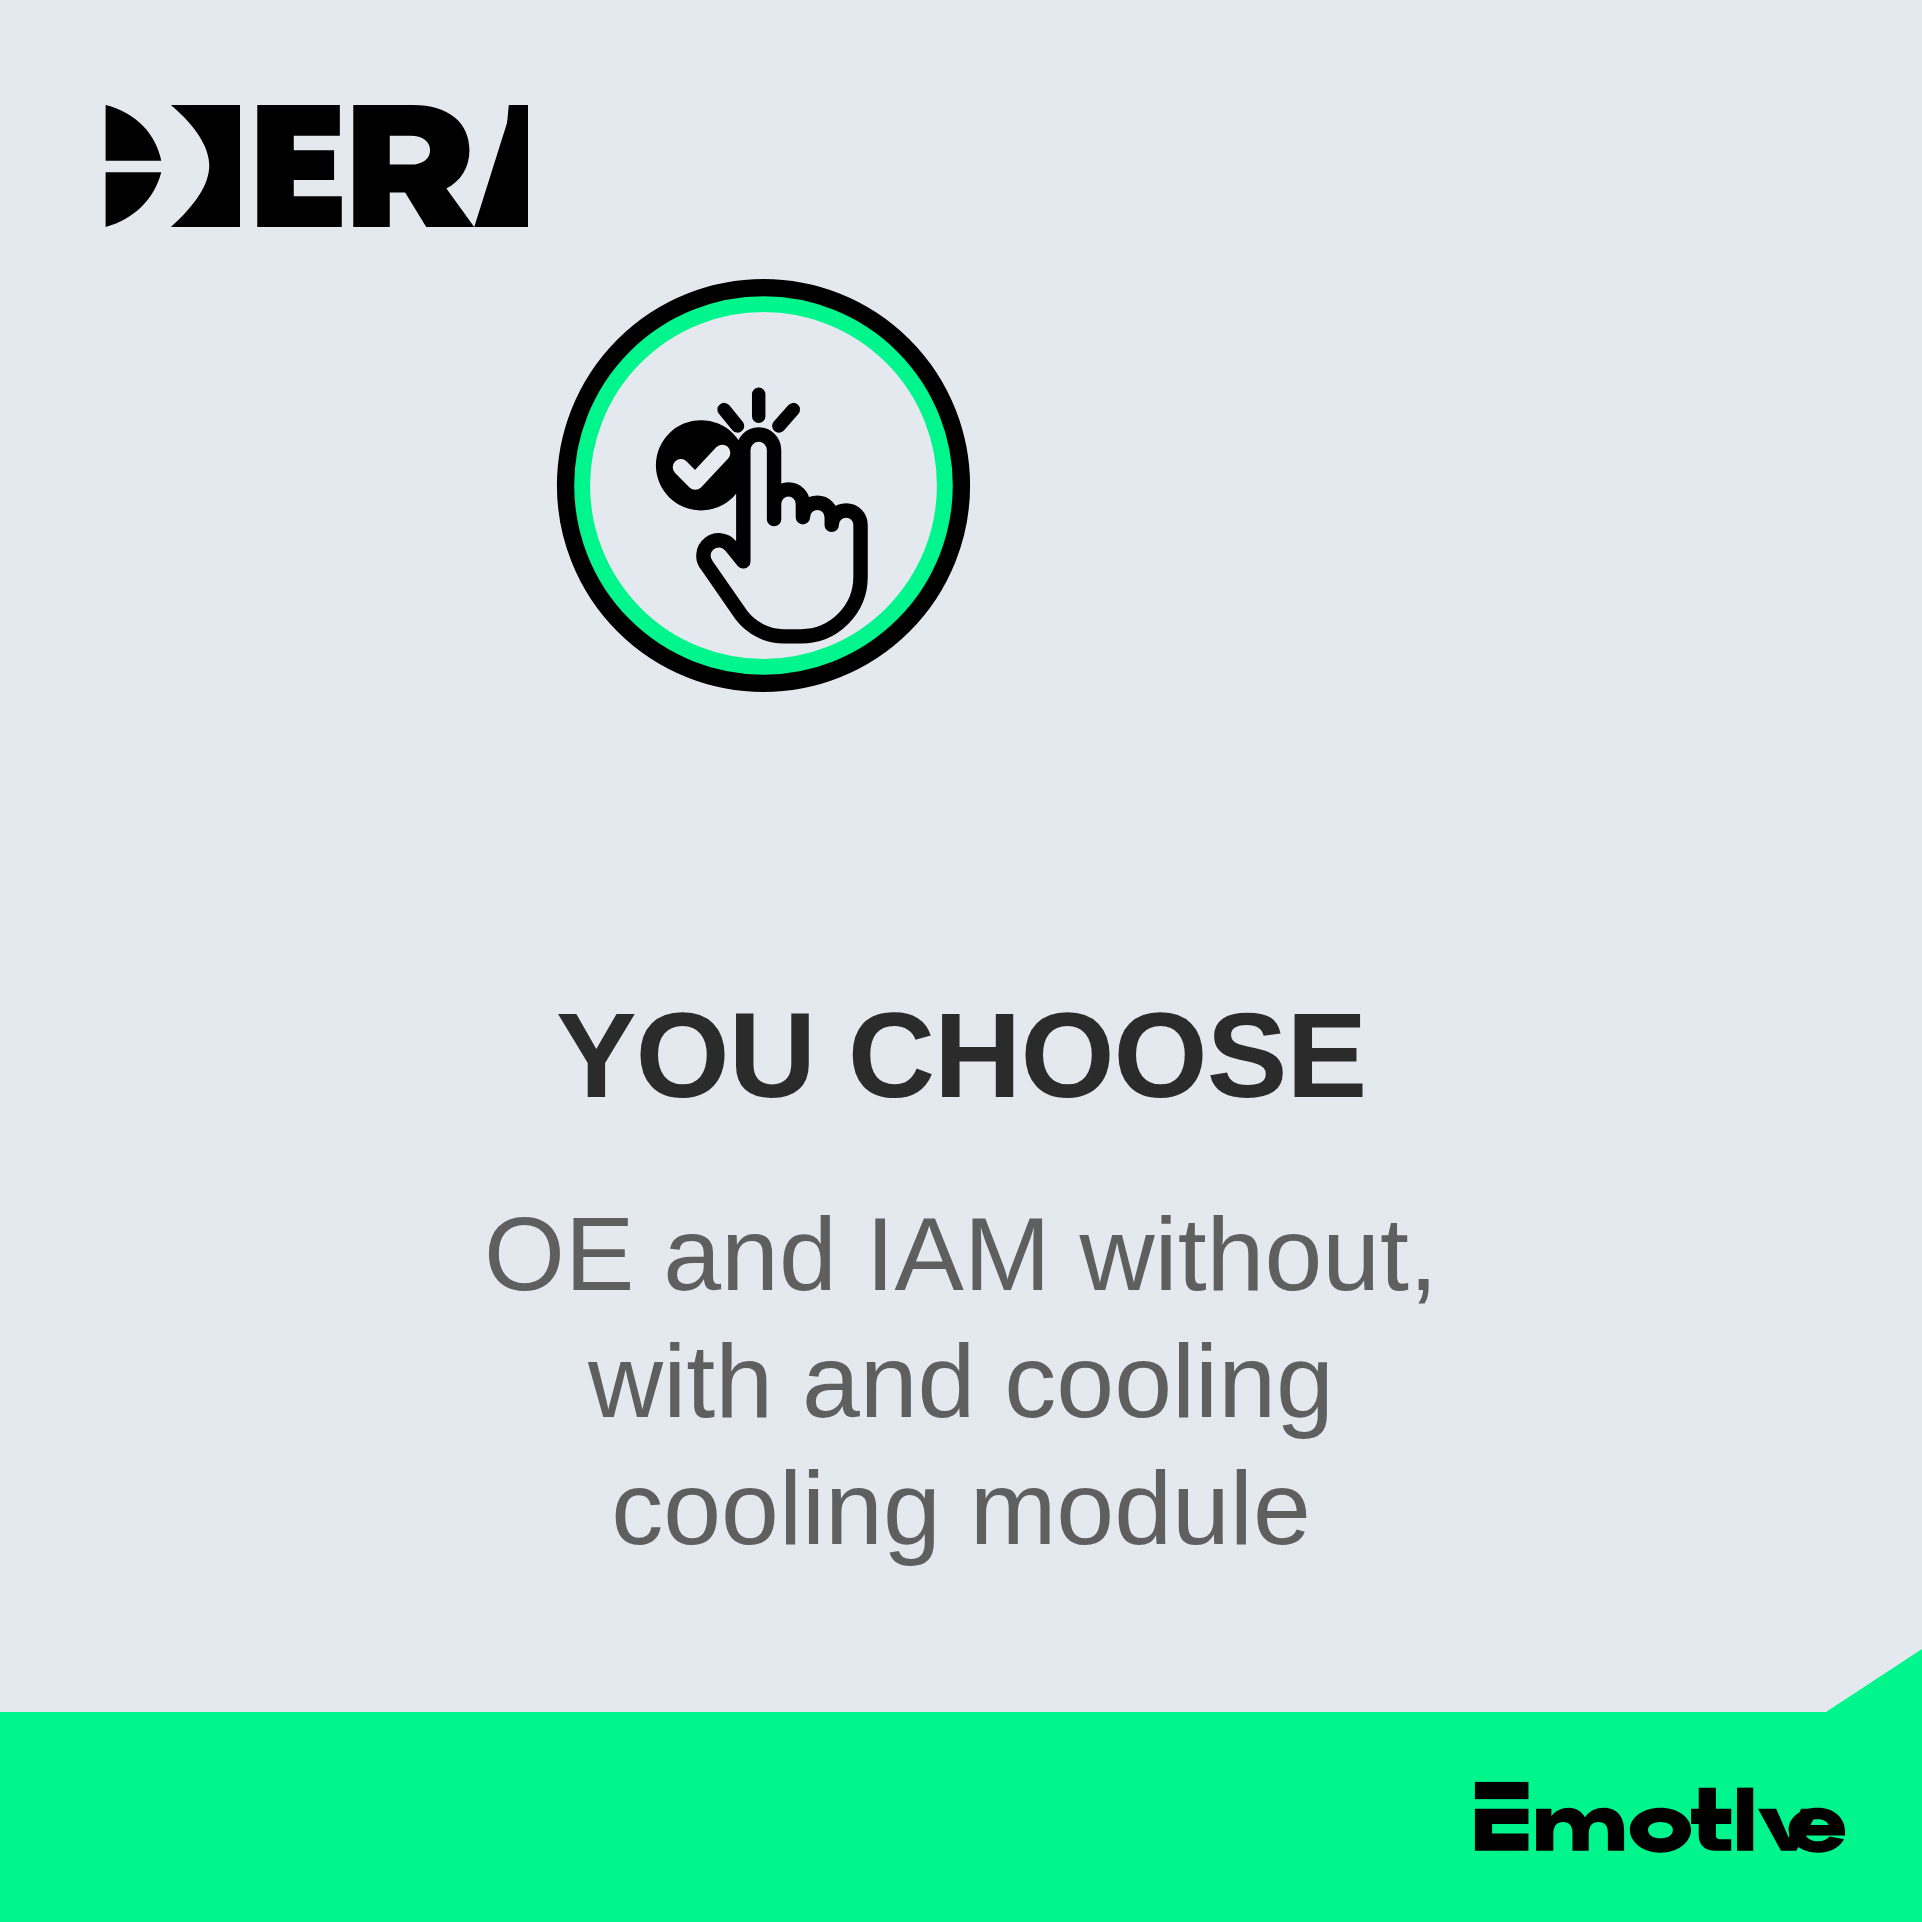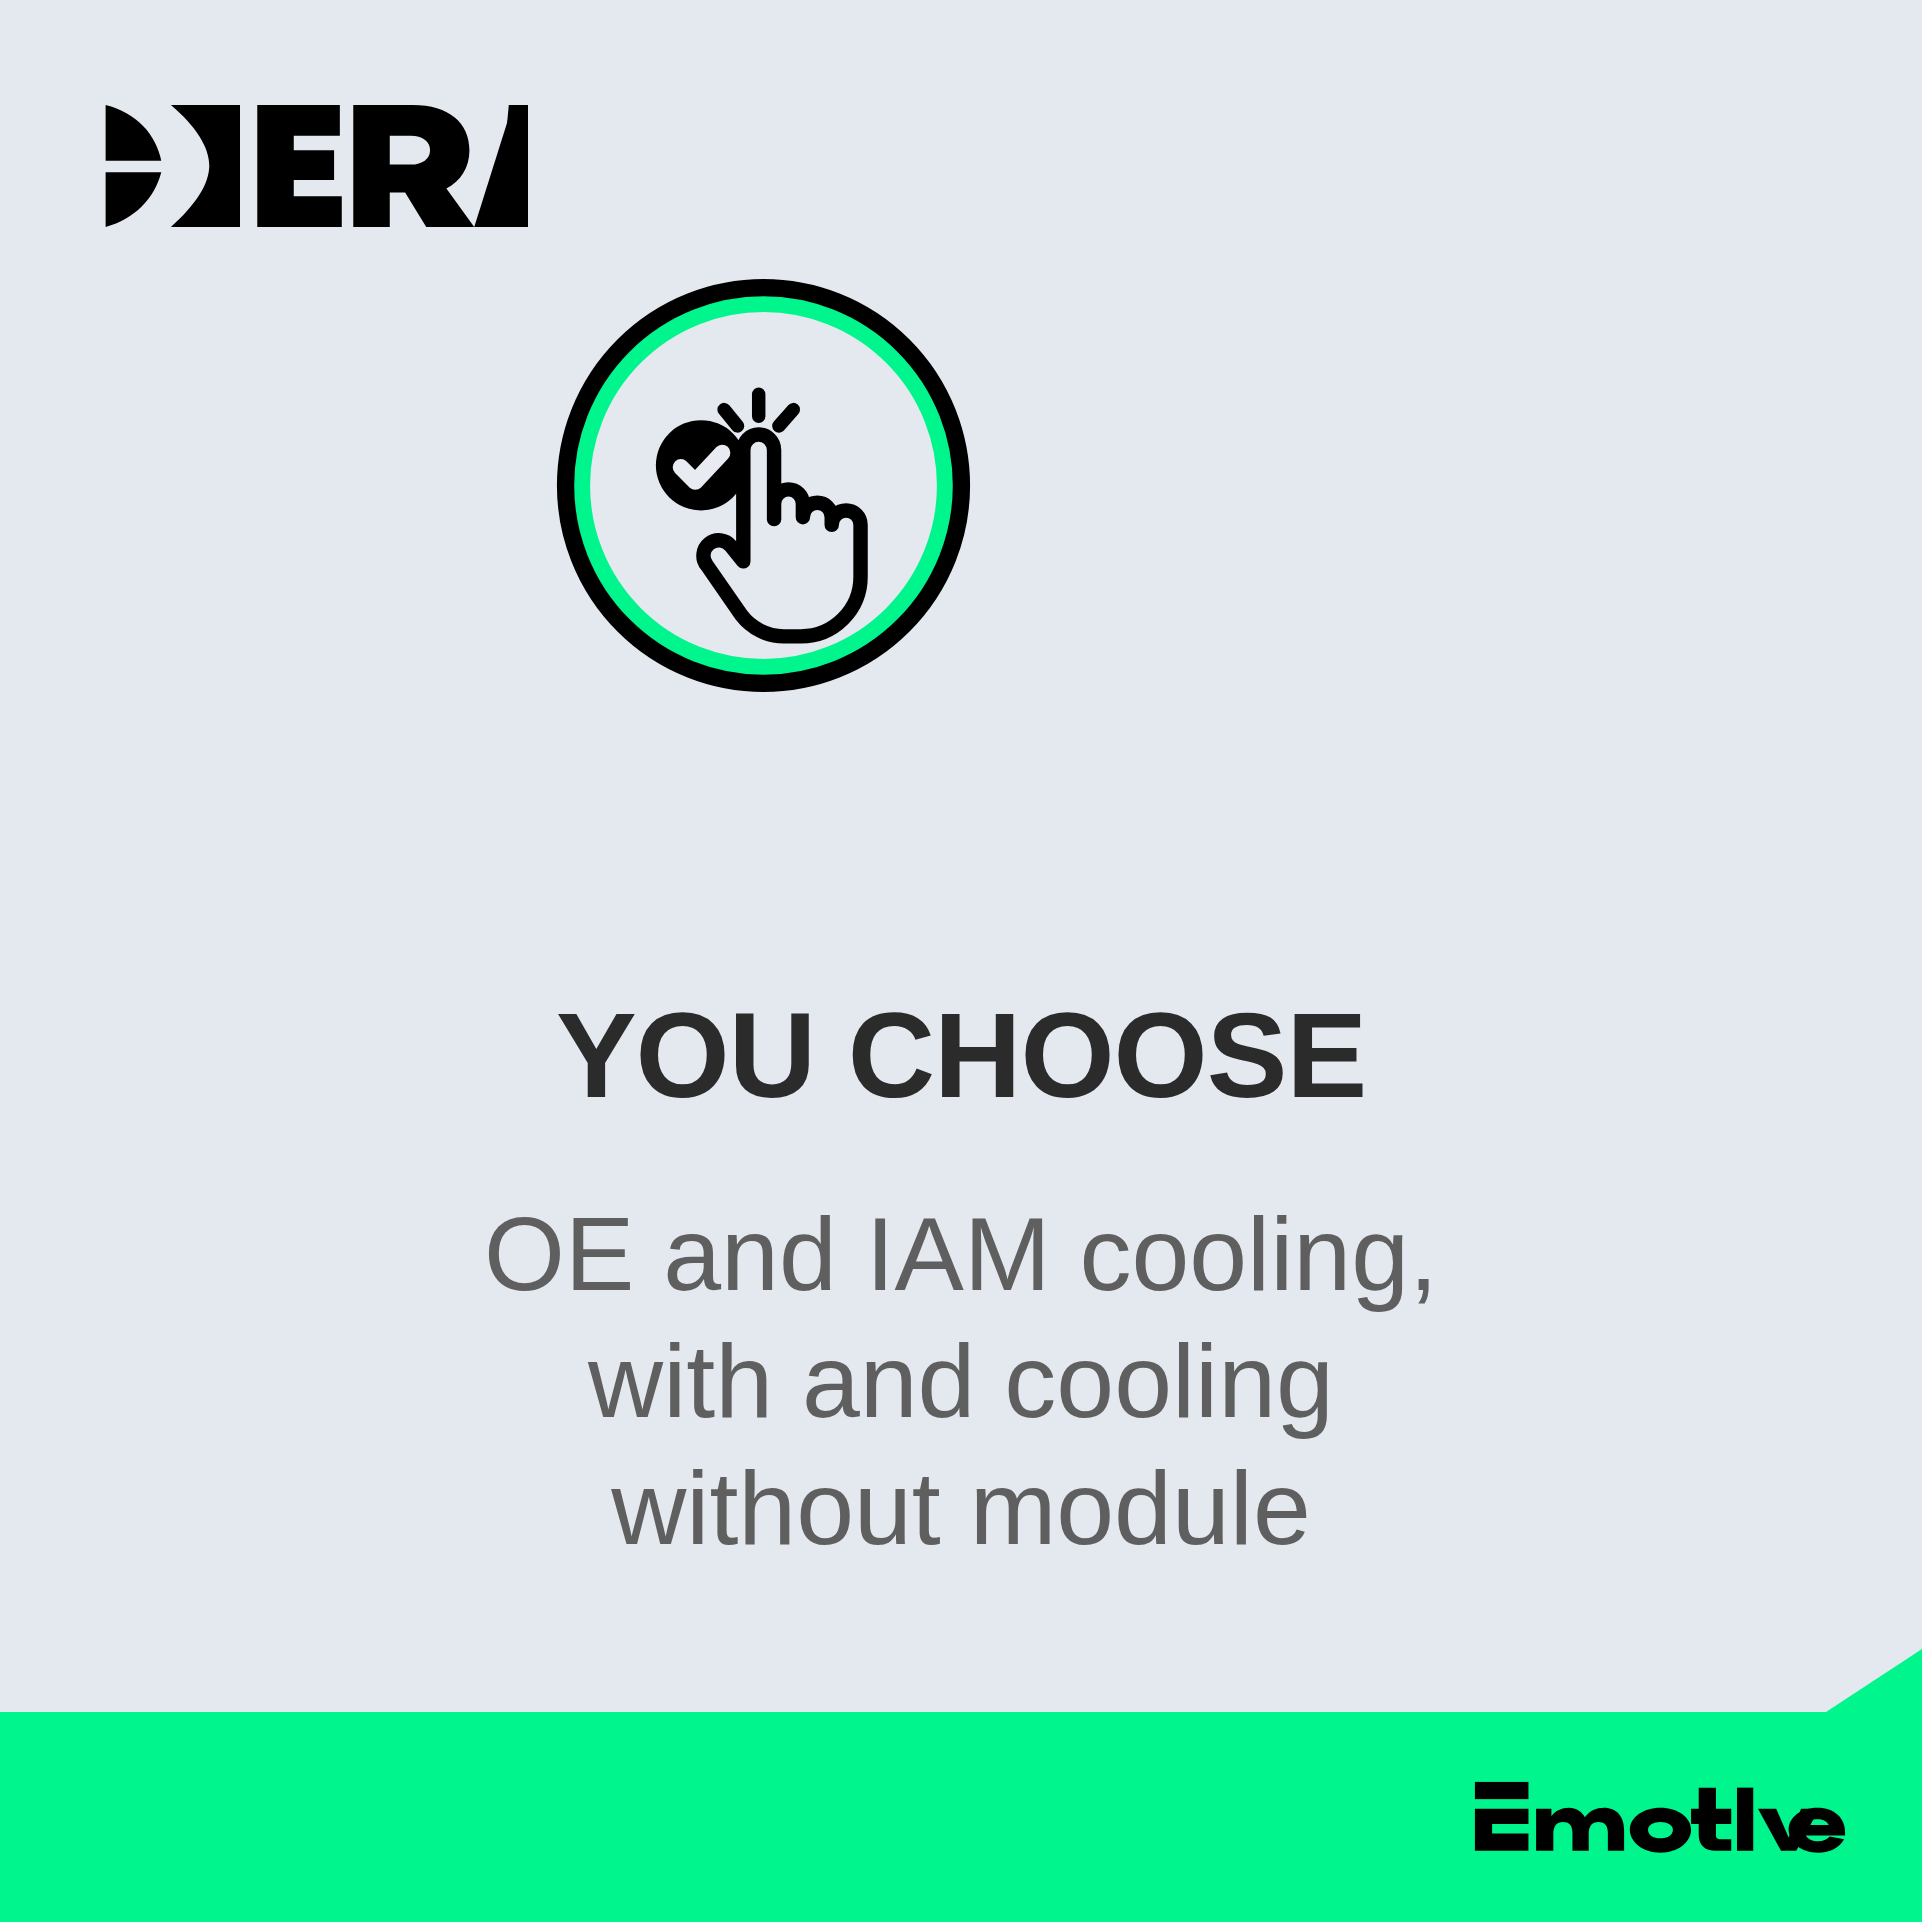--- a/index.html
+++ b/index.html
@@ -157,23 +157,23 @@
                  L158 300
                  a16 16 0 0 1 25 -20
                  L196 296 Z"></path>
       </g>
     </svg>
   </div>
 
   <div id="headline">YOU CHOOSE</div>
 
   <div id="body-copy">
-    <span class="line">OE and IAM cooling,</span>
+    <span class="line">OE and IAM without,</span>
     <span class="line">with and cooling</span>
-    <span class="line">without module</span>
+    <span class="line">cooling module</span>
   </div>
 
   <div id="footer-banner">
     <div id="emotive-logo">
       <svg viewBox="0 0 390 92" xmlns="http://www.w3.org/2000/svg" aria-label="Emotive">
         <g fill="#000000">
 
           <rect x="2" y="2" width="56" height="18"></rect>
           <path d="M2 30 L58 30 L58 46 L20 46 L20 56 L58 56 L58 74 L2 74 Z"></path>
 

